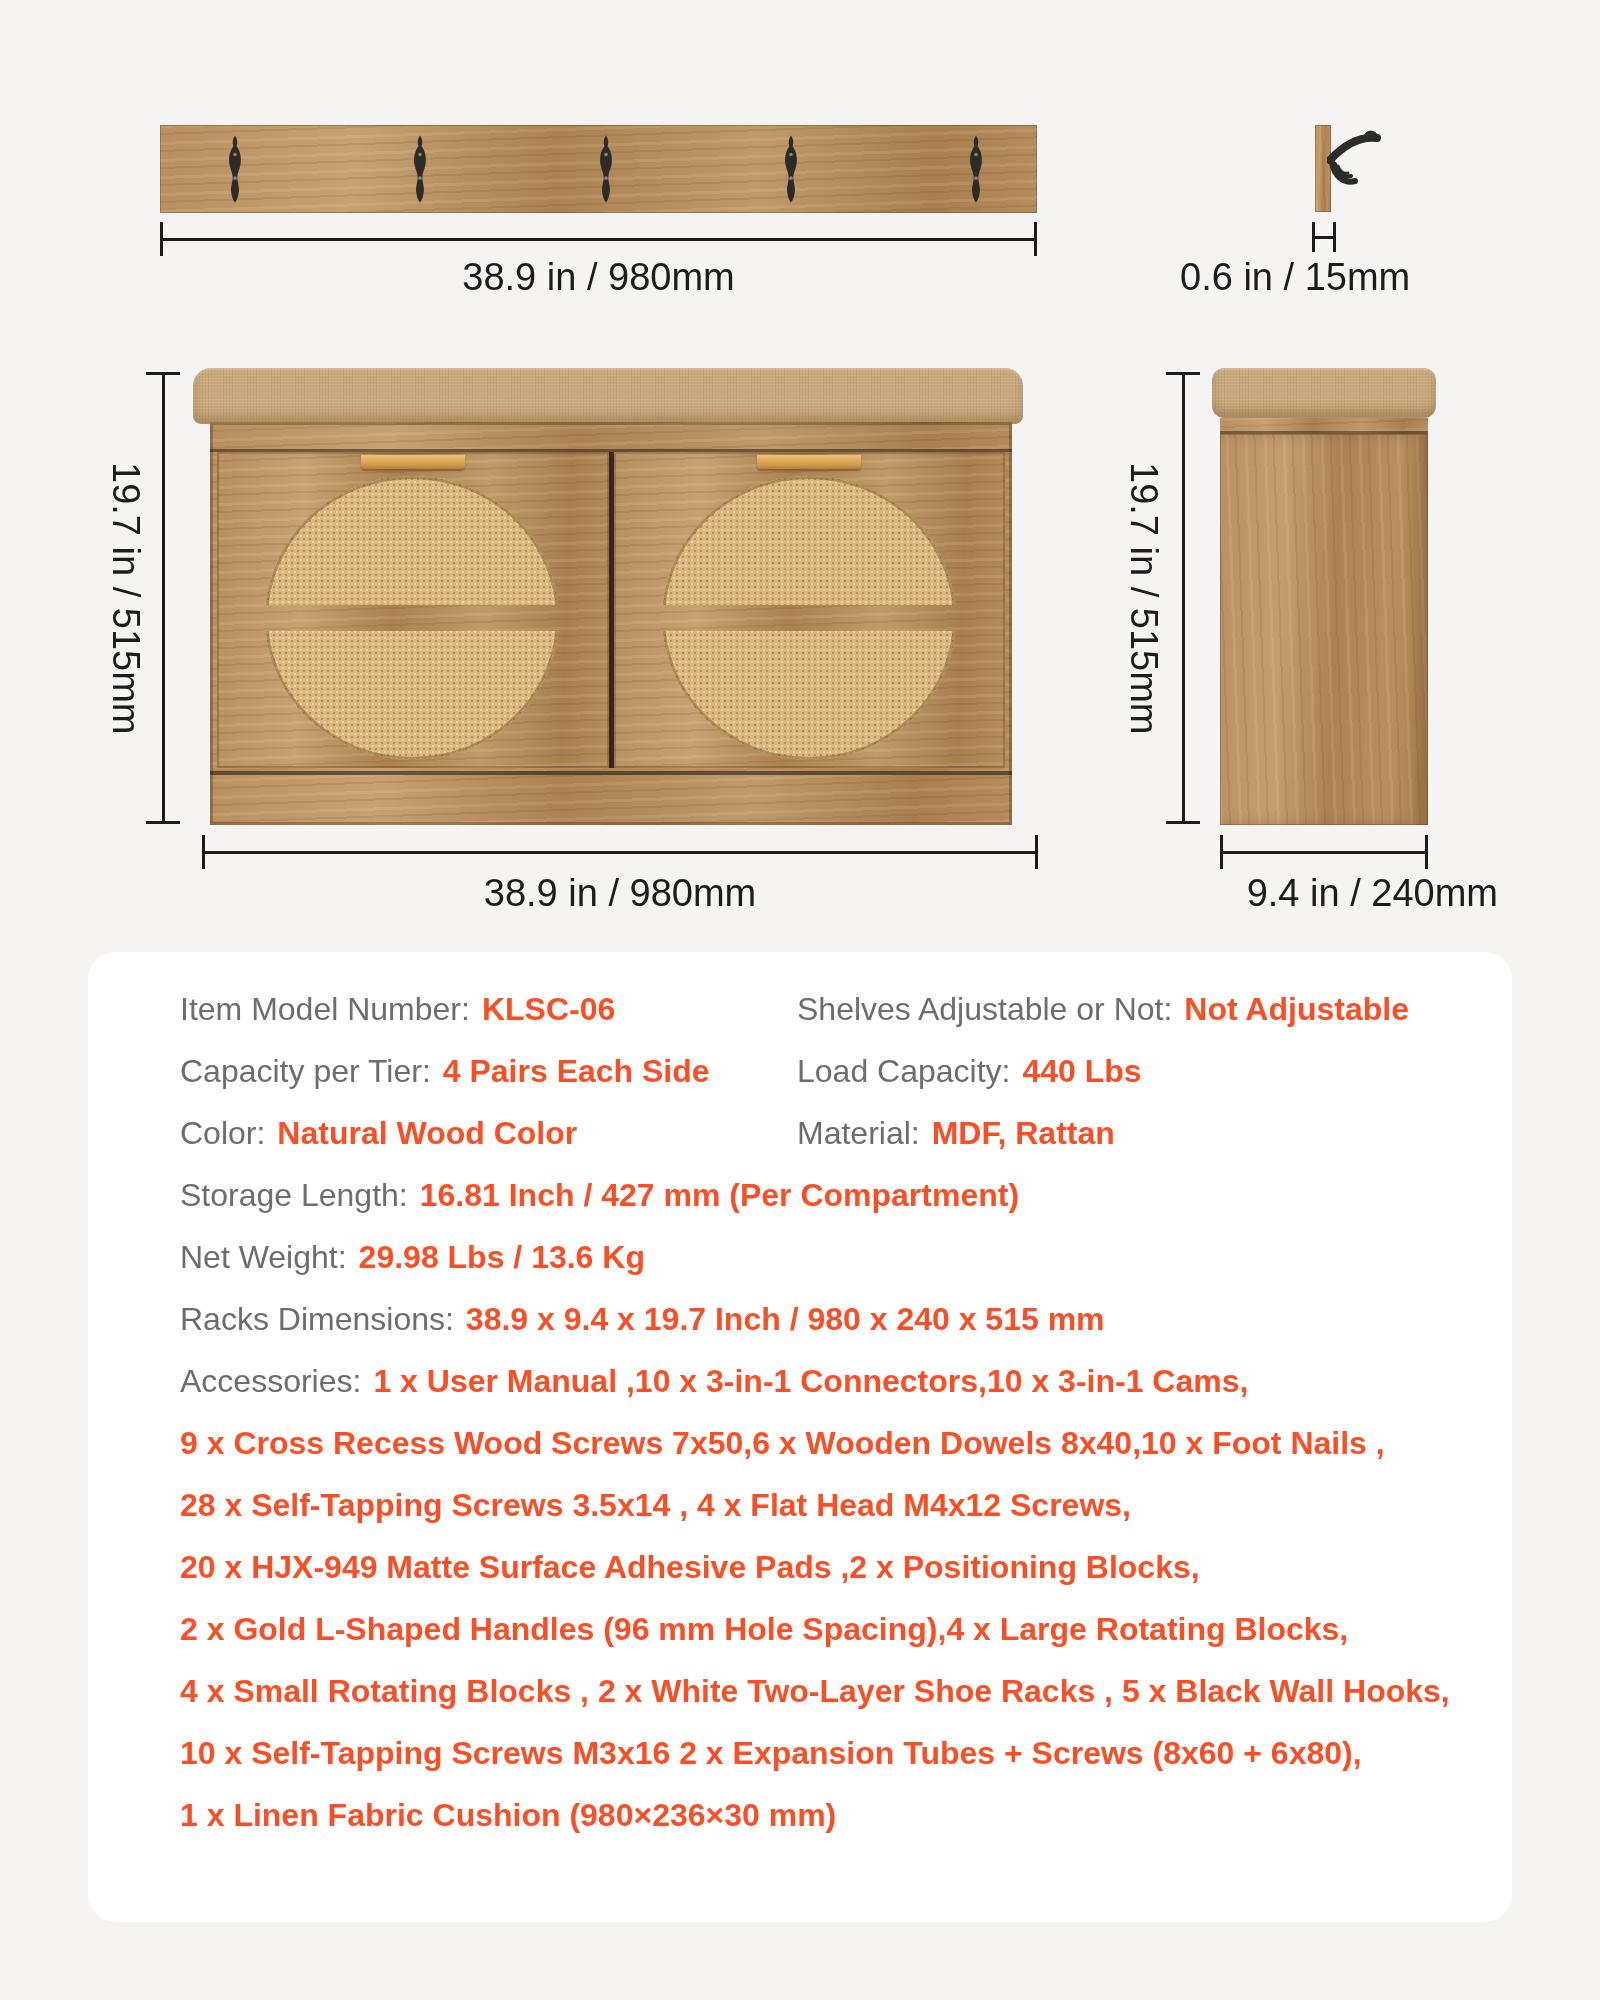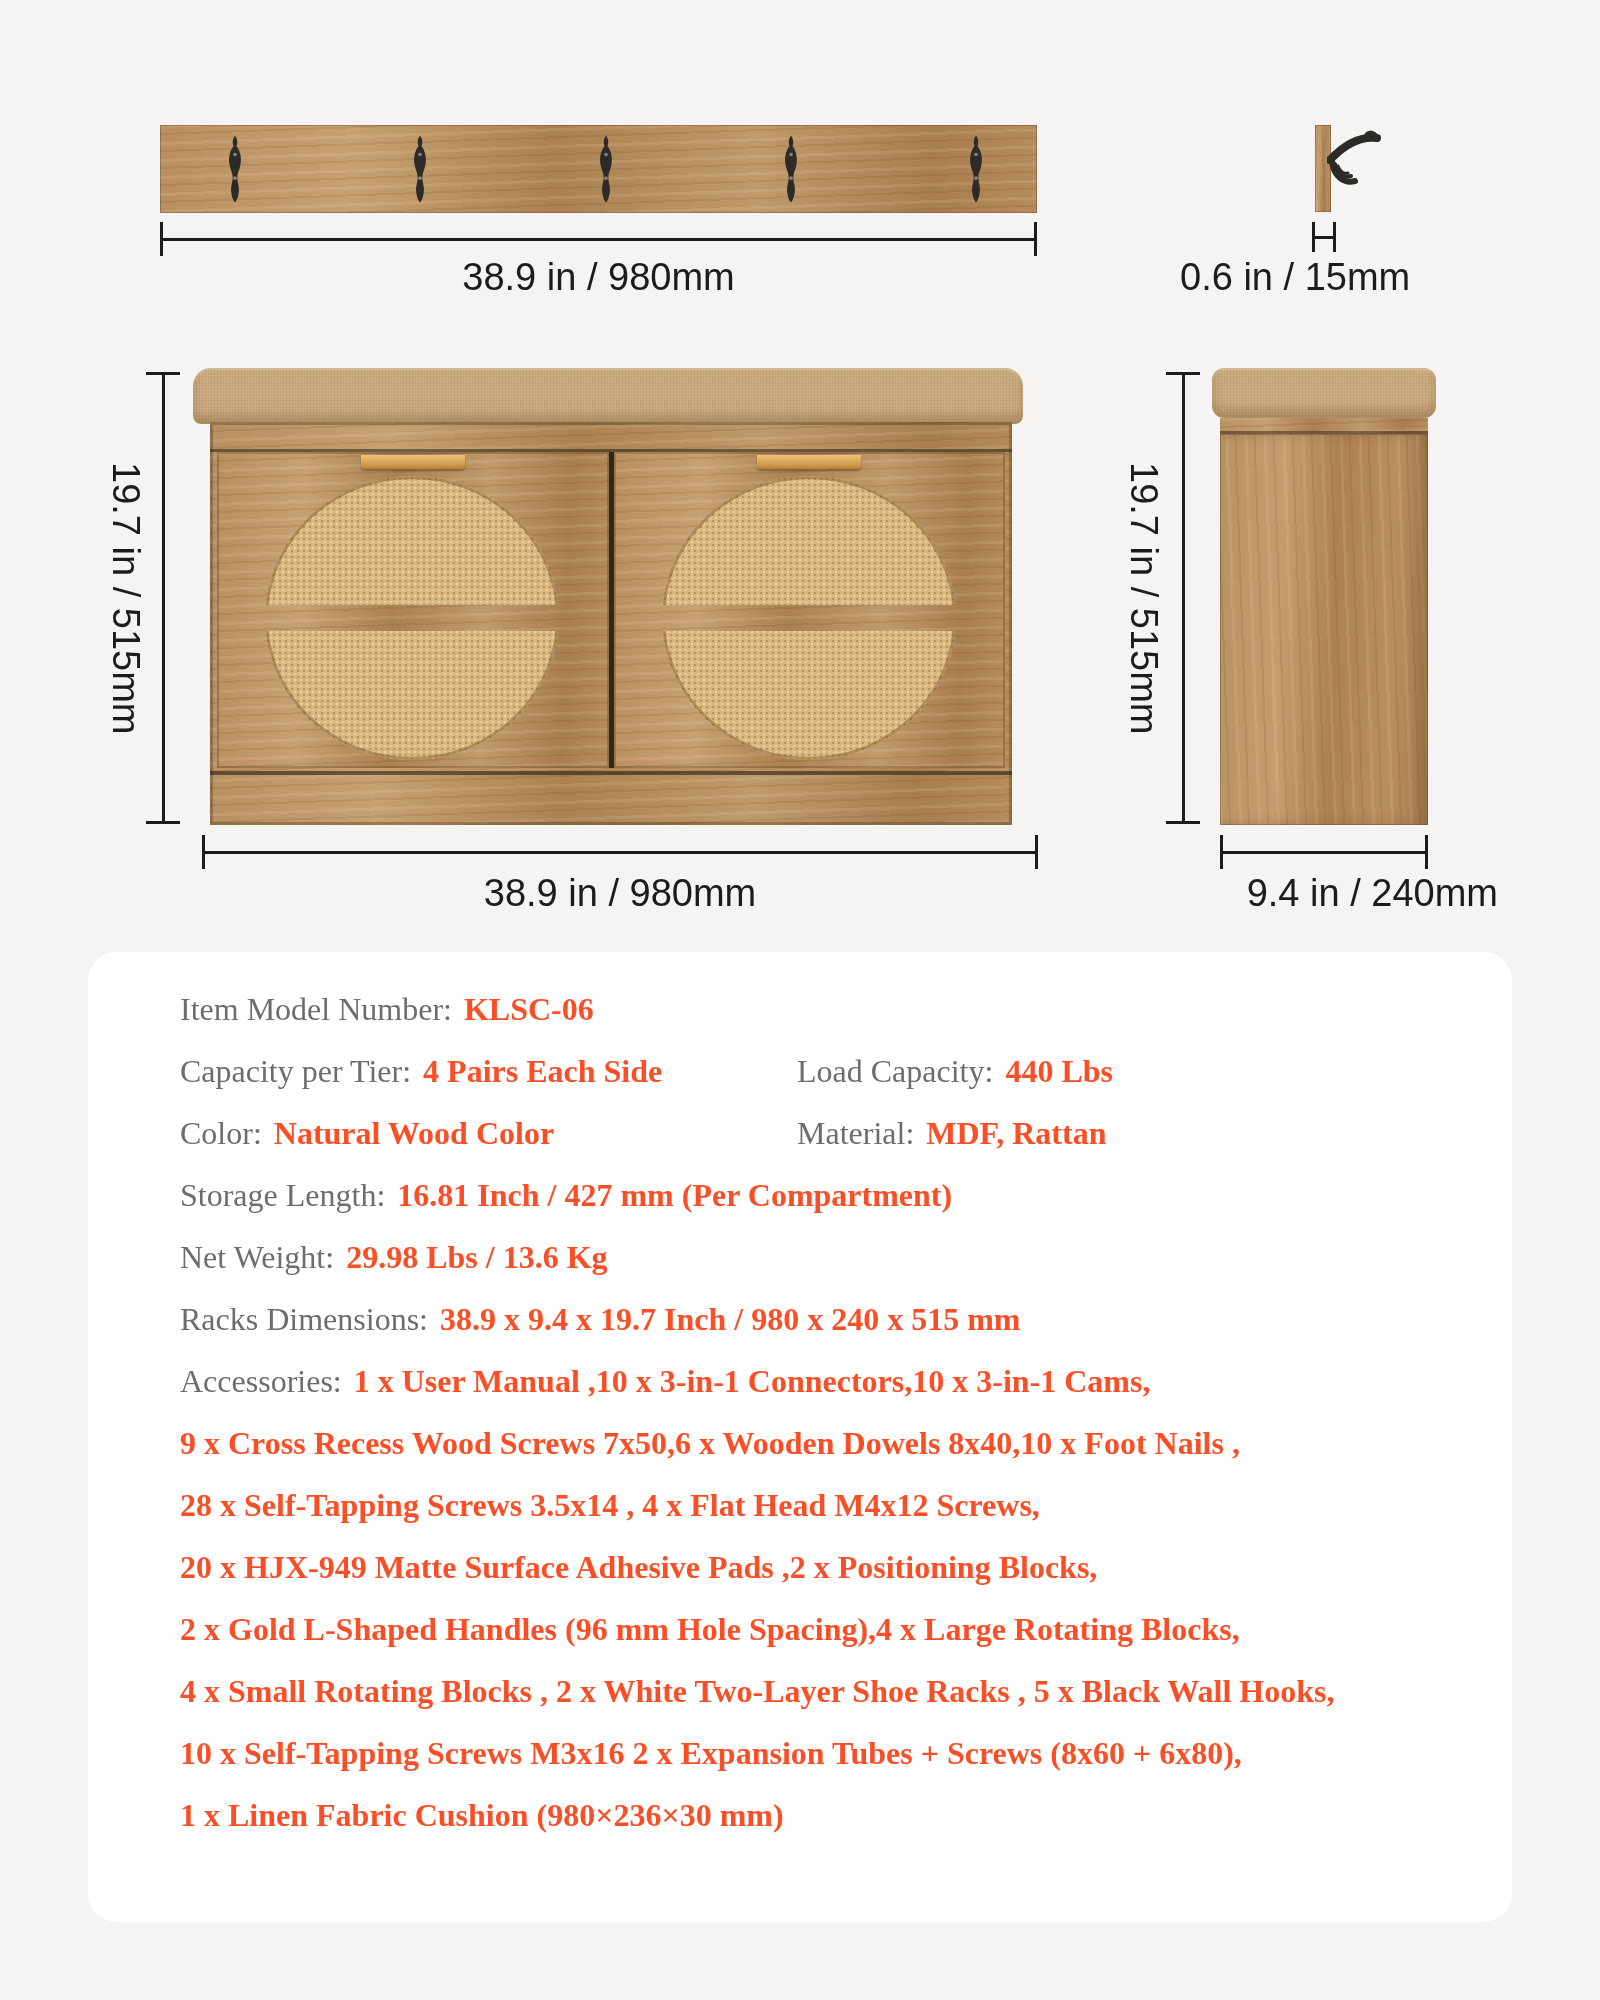--- a/index.html
+++ b/index.html
@@ -73,21 +73,21 @@
 
   
   .side-cushion{position:absolute;left:1212px;top:368px;width:224px;height:50px;border-radius:12px;}
   .side-rail{position:absolute;left:1220px;top:418px;width:208px;height:16px;
     box-shadow:inset 0 -3px 0 rgba(45,32,18,.5);}
   .side-panel{position:absolute;left:1220px;top:434px;width:208px;height:391px;
     box-shadow:inset -10px 0 14px rgba(90,60,30,.25), inset 0 0 0 1px rgba(90,60,30,.35);}
 
   
   .spec-card{position:absolute;left:88px;top:952px;width:1424px;height:970px;background:#ffffff;border-radius:28px;}
-  .spec-content{position:absolute;left:92px;top:26px;right:48px;font-family:Liberation Serif, serif;}
+  .spec-content{position:absolute;left:92px;top:26px;right:48px;}
   .srow{position:relative;height:62px;line-height:62px;font-size:32px;white-space:nowrap;}
   .slabel{color:#6d6d70;}
   .svalue{color:#f94f26;font-weight:700;margin-left:12px;}
   .scol2{position:absolute;left:617px;top:0;}
   .scont{color:#f94f26;font-weight:700;}
 </style>
 </head>
 <body>
 
 <div class="canvas">
@@ -198,20 +198,21 @@
       <span class="bar"></span>
       <span class="tick r"></span>
   </div>
   <div class="dim-label" style="left:1150px;top:872px;width:348px;text-align:right;">9.4 in / 240mm</div>
 
   <div class="spec-card">
     <div class="spec-content">
 
       <div class="srow">
         <span class="slabel">Item Model Number:</span><span class="svalue">KLSC-06</span>
+        <span class="scol2"><span class="slabel">Shelves Adjustable or Not:</span><span class="svalue">Not Adjustable</span></span>
       </div>
       <div class="srow">
         <span class="slabel">Capacity per Tier:</span><span class="svalue">4 Pairs Each Side</span>
         <span class="scol2"><span class="slabel">Load Capacity:</span><span class="svalue">440 Lbs</span></span>
       </div>
       <div class="srow">
         <span class="slabel">Color:</span><span class="svalue">Natural Wood Color</span>
         <span class="scol2"><span class="slabel">Material:</span><span class="svalue">MDF, Rattan</span></span>
       </div>
 

